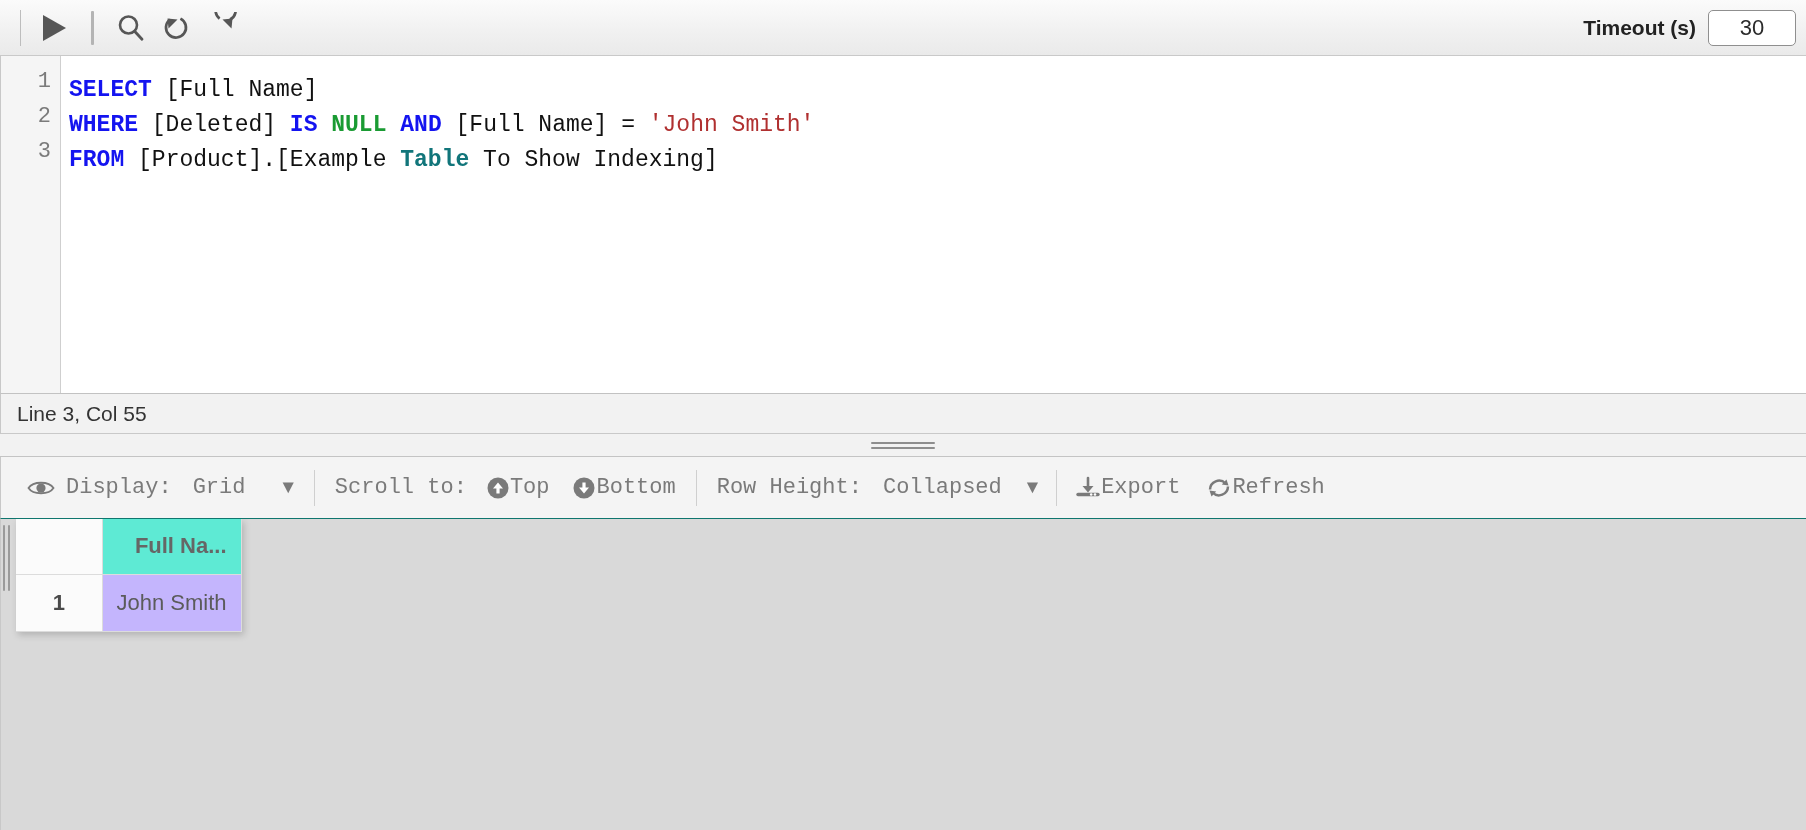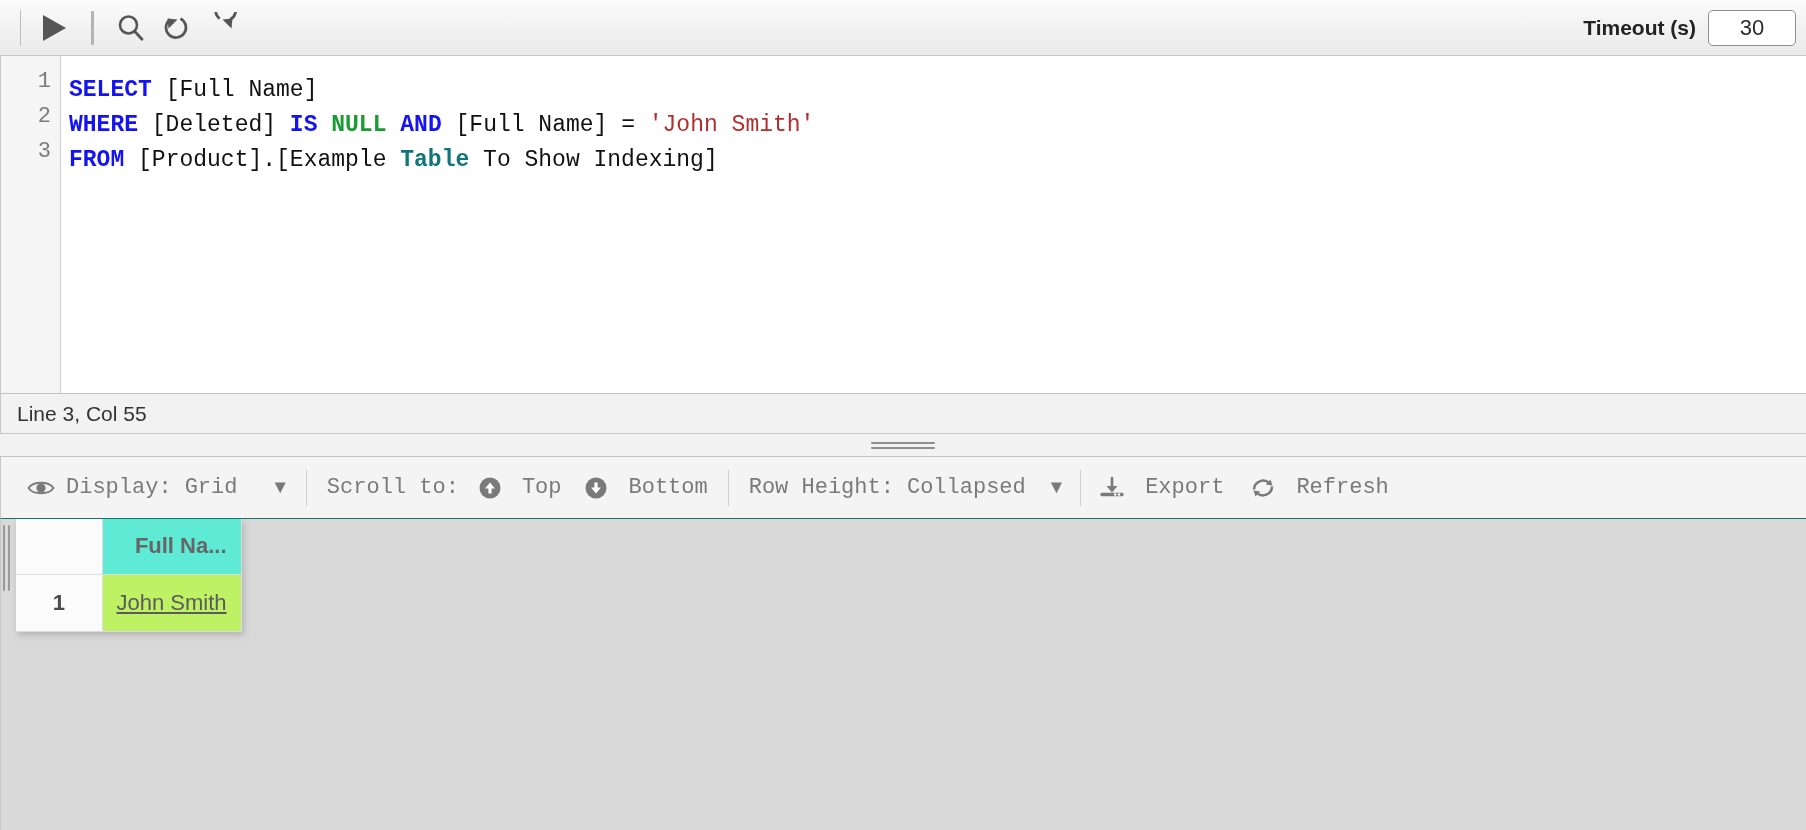--- a/index.html
+++ b/index.html
@@ -233,31 +233,31 @@
     white-space: nowrap;
   }
   .rt-divider {
     width: 1px;
     height: 36px;
     background: #cfcfcf;
     margin: 0 20px;
     flex: 0 0 auto;
   }
   .rt-label { color: #7a7a7a; }
-  .rt-value { color: #7a7a7a; margin-left: 2px; text-align: right; }
+  .rt-value { color: #7a7a7a; margin-left: 10px; text-align: right; }
   .rt-caret {
     font-size: 19px;
     color: #7a7a7a;
     margin-left: 26px;
     cursor: pointer;
   }
   .rt-action {
     display: flex;
     align-items: center;
-    gap: 20px;
+    gap: 0;
     cursor: pointer;
     color: #7a7a7a;
   }
   .rt-icon { display: flex; align-items: center; }
 
   
   .results-area {
     flex: 1 1 auto;
     position: relative;
     background: #d9d9d9;
@@ -321,26 +321,25 @@
     background: #fbfbfb;
     color: #4a4a4a;
     font-weight: bold;
     text-align: center;
     border-left: none;
     padding: 0;
   }
   .grid td.cell {
     width: 138px;
     height: 57px;
-    background: #bef264;
+    background: #c4b5fd;
     color: #5b5b5b;
     text-align: left;
     white-space: nowrap;
     cursor: cell;
-    text-decoration: underline;
   }
 </style>
 </head>
 <body>
 
 <div id="app">
 
   <div class="toolbar">
 
     <div class="tb-left-rule"></div>

